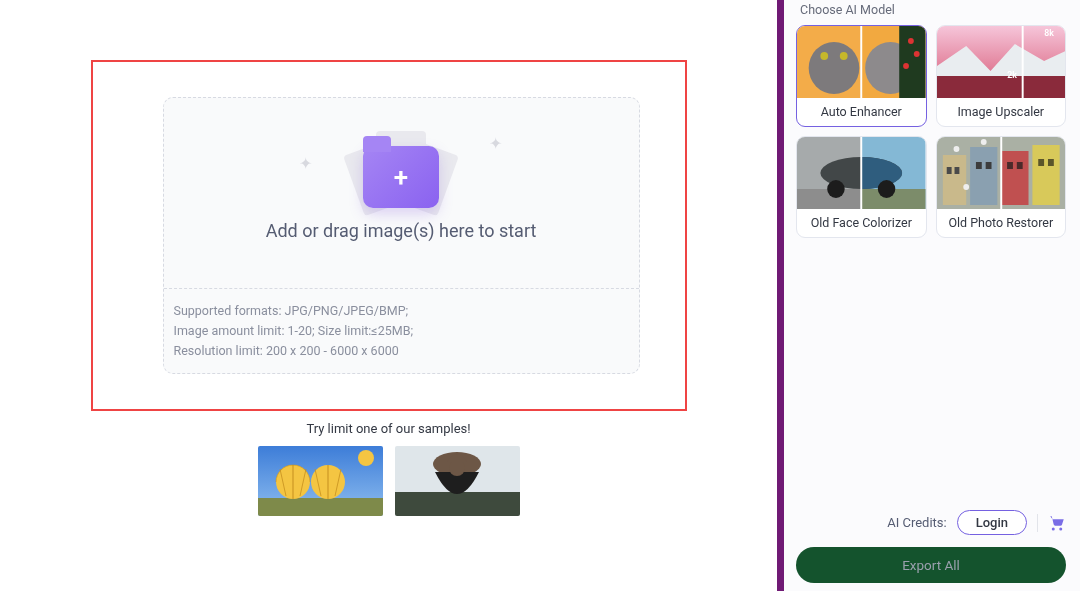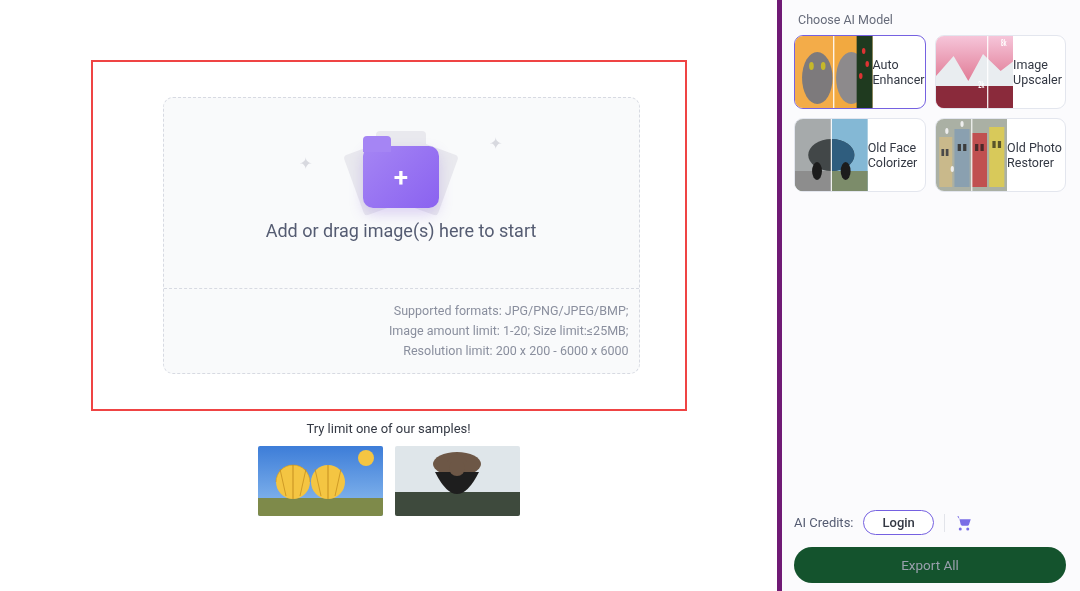--- a/index.html
+++ b/index.html
@@ -14,33 +14,33 @@
 .paper.p1 { transform: rotate(-20deg) translateX(-25px); }
 .paper.p2 { transform: translateY(-6px); }
 .paper.p3 { transform: rotate(20deg) translateX(25px); }
 .sparkle { position:absolute; width:10px; height:10px; color:#d8d9df;}
 .sparkle.s1 { left:-34px; top:30px;}
 .sparkle.s2 { right:-30px; top:10px;}
 .folder { position: absolute; inset: 0; border-radius: 10px; background: linear-gradient(135deg, #a585f4, #8a62f0); box-shadow: 0 6px 14px rgba(130,90,220,0.25); }
 .folder-tab { position:absolute; left:0; top:-10px; width:28px; height:16px; border-radius:4px 4px 0 0; background:#a585f4;}
 .folder-plus { position: absolute; left: 50%; top: 50%; transform: translate(-50%,-50%); color: #fff; font-size: 26px; font-weight: 600; line-height:1;}
 .dropzone-text { color: #555c72; font-size: 18px; }
-.dropzone-lower { border-top: 1.5px dashed #d7dae2; width: 100%; padding: 12px 10px; text-align: right; color: #8a8f9e; font-size: 12.5px; line-height: 1.6; }
+.dropzone-lower { border-top: 1.5px dashed #d7dae2; width: 100%; padding: 12px 10px; text-align: left; color: #8a8f9e; font-size: 12.5px; line-height: 1.6; }
 .samples-label { color: #333843; font-size: 13px; margin-top: 4px; margin-bottom: 10px; }
 .samples { display: flex; gap: 12px; }
 .sample { width: 125px; height: 70px; border-radius: 2px; overflow: hidden; cursor: pointer; }
-.sidebar { width: 303px; border-left: 5px solid #701a75; padding: 10px 14px 8px 12px; display: flex; flex-direction: column; background:#fbfbfd; position: relative; }
+.sidebar { width: 303px; border-left: 7px solid #701a75; padding: 0 14px 8px 12px; display: flex; flex-direction: column; background:#fbfbfd; position: relative; }
 .sidebar-title { color: #666b7a; font-size: 12.5px; padding: 2px 0 8px 4px; }
 .models { display: grid; grid-template-columns: 1fr 1fr; gap: 9px; }
-.model-card { border: 1px solid #e3e6ee; border-radius: 9px; background: #fff; display: flex; flex-direction: row; align-items: center; cursor: pointer; overflow:hidden; }
+.model-card { border: 1px solid #e3e6ee; border-radius: 9px; background: #fff; display: flex; flex-direction: column; align-items: center; cursor: pointer; overflow:hidden; }
 .model-card.selected { border: 1.6px solid #7561e1; }
 .model-thumb { width: 100%; height: 72px; }
 .model-label { font-size: 12.5px; color: #333843; padding: 6px 0 7px 0; }
 .bottom { margin-top: auto; display: flex; flex-direction: column; gap: 12px; }
-.credits-row { display: flex; align-items: center; justify-content: flex-start; gap: 10px; margin-top: 32px; }
+.credits-row { display: flex; align-items: center; justify-content: flex-end; gap: 10px; margin-top: 32px; }
 .credits-label { color: #555c72; font-size: 13px; }
 .login-btn { border: 1.3px solid #7561e1; color: #333843; background: #fff; border-radius: 999px; padding: 4px 18px; font-size: 13px; font-weight:500; cursor: pointer; }
 .divider { width:1px; height:18px; background:#e2e4ea; }
 .cart-icon { color: #7a6de6; cursor: pointer; display:flex; align-items:center; }
 .export-btn { width: 100%; border: none; border-radius: 999px; padding: 10px 0; background: #14532d; color: #9aa0ad; font-size: 13.5px; cursor: default; }
 
 svg { display:block; }
 </style>
 </head>
 <body>

